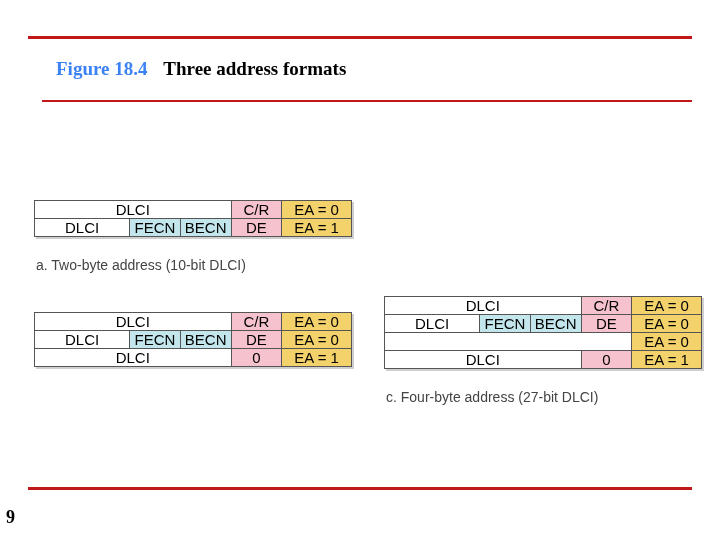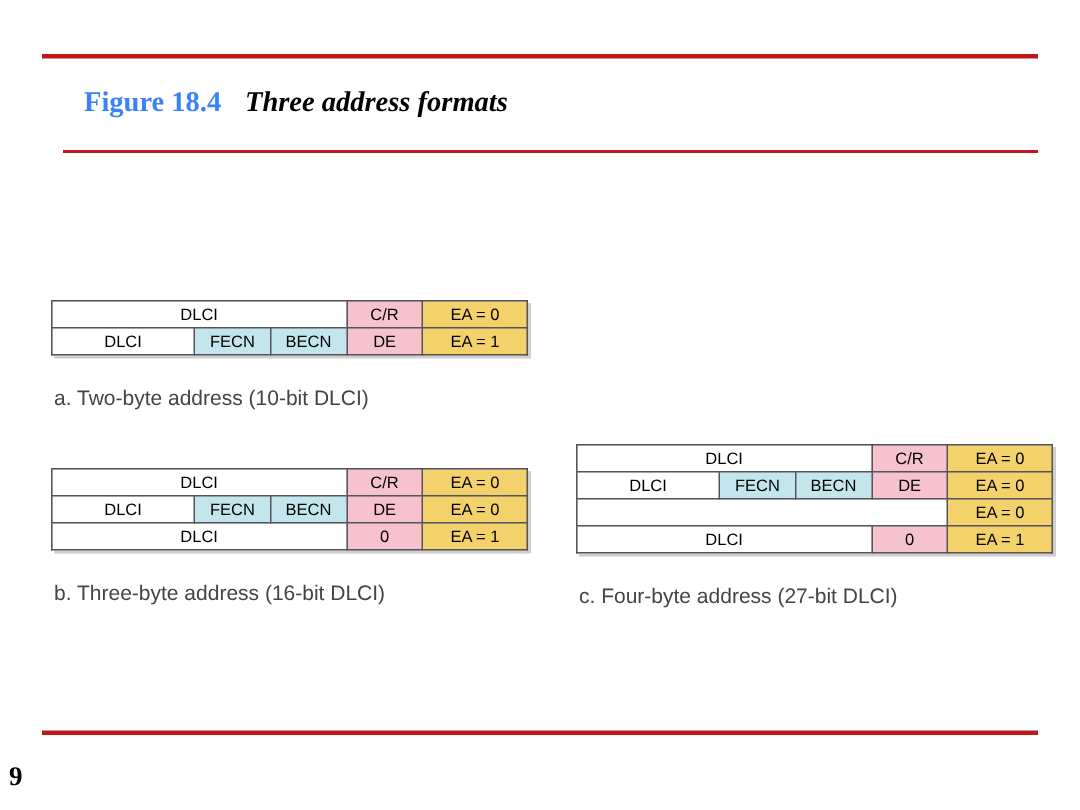--- a/index.html
+++ b/index.html
@@ -25,44 +25,43 @@
     top: 58px;
     left: 56px;
     font-size: 19px;
   }
   .fig-title .fig-num {
     color: #3b82f6;
     font-family: "Times New Roman", serif;
     font-weight: bold;
   }
   .fig-title .fig-caption {
-    font-style: italic;
     font-family: "Times New Roman", serif;
     font-weight: bold;
   }
   .pageno {
     position: absolute;
     left: 6px;
     bottom: 12px;
     font-family: "Times New Roman", serif;
     font-weight: bold;
     font-size: 18px;
     color: #000;
   }
   .diag-a { position: absolute; left: 34px; top: 200px; width: 318px; }
   .diag-b { position: absolute; left: 34px; top: 312px; width: 318px; }
   .diag-c { position: absolute; left: 384px; top: 296px; width: 318px; }
 
   table.addr {
     border-collapse: collapse;
     width: 100%;
     table-layout: fixed;
-    font-size: 11px;
+    font-size: 15px;
     box-shadow: 2px 2px 0 #cfcfcf;
-    background: #c4b5fd;
+    background: #0ea5e9;
   }
   table.addr td {
     border: 1px solid #555;
     text-align: center;
     vertical-align: middle;
     height: 18px;
     padding: 0;
     white-space: nowrap;
   }
   .caption {
@@ -138,21 +137,20 @@
       <td class="c-pink">DE</td>
       <td class="c-gold">EA = 0</td>
     </tr>
     <tr>
       <td colspan="3" class="c-white">DLCI</td>
       <td class="c-pink">0</td>
       <td class="c-gold">EA = 1</td>
     </tr>
   </tbody>
     </table>
-  <div class="caption">b. Three-byte address (16-bit DLCI)</div>
 </div>
 
 <div class="diag-c">
   <table class="addr">
     <colgroup>
       <col style="width:30%">
         <col style="width:16%">
         <col style="width:16%">
         <col style="width:16%">
         <col style="width:22%">

